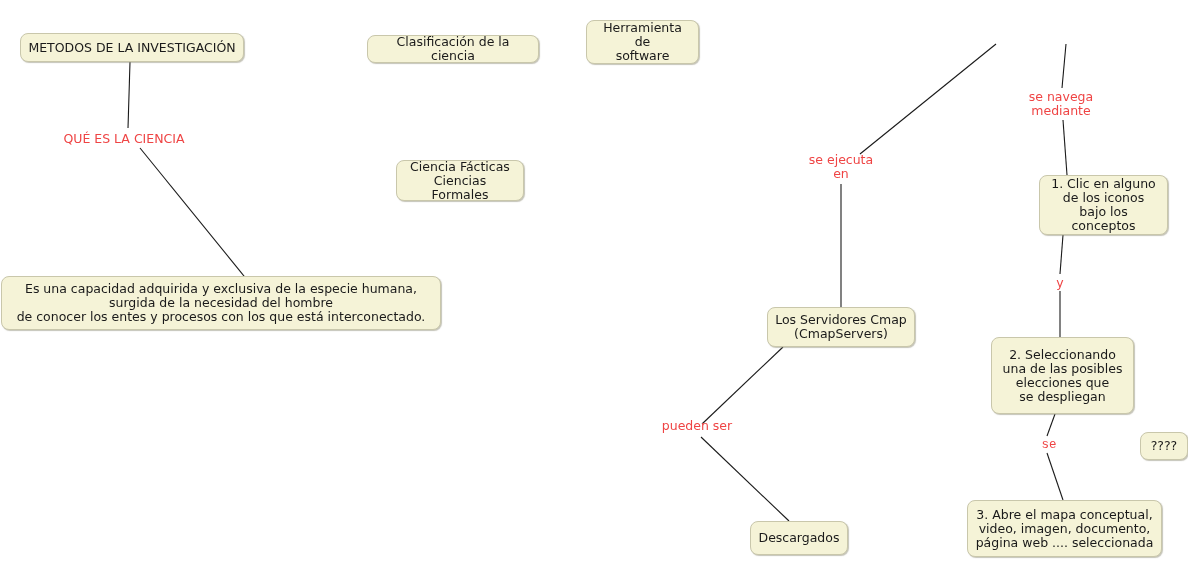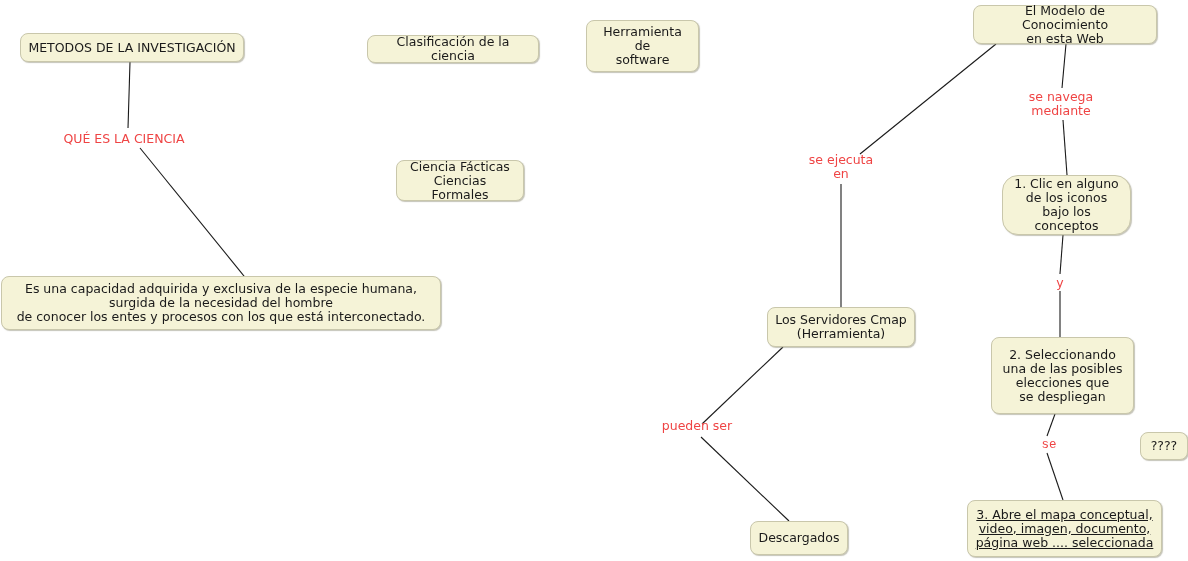--- a/index.html
+++ b/index.html
@@ -47,30 +47,30 @@
     line-height: 14px;
     text-align: center;
     white-space: pre-line;
     background: transparent;
     display: flex;
     align-items: center;
     justify-content: center;
   }
   .n-metodos      { left: 20px;   top: 33px;  width: 224px; height: 29px; }
   .n-clasif       { left: 367px;  top: 35px;  width: 172px; height: 28px; }
-  .n-herramienta  { left: 586px;  top: 20px;  width: 113px; height: 52px; }
+  .n-herramienta  { left: 586px;  top: 20px;  width: 113px; height: 44px; }
   .n-modelo       { left: 973px;  top: 5px;   width: 184px; height: 39px; }
   .n-ciencias     { left: 396px;  top: 160px; width: 128px; height: 41px; }
-  .n-paso1        { left: 1002px; top: 175px; width: 129px; height: 60px; border-radius: 16px; }
+  .n-paso1        { left: 1039px; top: 175px; width: 129px; height: 60px; }
   .n-definicion   { left: 1px;    top: 276px; width: 440px; height: 54px; }
   .n-cmapservers  { left: 767px;  top: 307px; width: 148px; height: 40px; }
   .n-paso2        { left: 991px;  top: 337px; width: 143px; height: 77px; }
   .n-interrog     { left: 1140px; top: 432px; width: 48px; height: 28px; }
   .n-descargados  { left: 750px;  top: 521px; width: 98px; height: 34px; }
-  .n-paso3        { left: 967px;  top: 500px; width: 195px; height: 57px; text-decoration: underline; }
+  .n-paso3        { left: 967px;  top: 500px; width: 195px; height: 57px; }
 
   .l-quees        { left: 48px;   top: 131px; width: 152px; height: 16px; }
   .l-seejecuta    { left: 796px;  top: 152px; width: 90px;  height: 30px; }
   .l-senavega     { left: 1013px; top: 89px;  width: 96px;  height: 30px; }
   .l-y            { left: 1044px; top: 275px; width: 32px;  height: 16px; }
   .l-puedenser    { left: 654px;  top: 418px; width: 86px;  height: 16px; }
   .l-se           { left: 1033px; top: 437px; width: 32px;  height: 16px; font-family: Liberation Mono, monospace; }
 </style>
 </head>
 <body>
@@ -99,35 +99,33 @@
     </g>
   </svg>
 
   <div class="node n-clasif">Clasificación de la ciencia</div>
 
   <div class="node n-metodos">METODOS DE LA INVESTIGACIÓN</div>
 
   <div class="node n-herramienta">Herramienta de
 software</div>
 
-  <div class="node n-modelo">El Modelo de Conocimiento
-en esta Web</div>
 
   <div class="node n-ciencias">Ciencia Fácticas
 Ciencias Formales</div>
 
   <div class="node n-paso1">1. Clic en alguno
 de los iconos
 bajo los conceptos</div>
 
   <div class="node n-definicion">Es una capacidad adquirida y exclusiva de la especie humana, surgida de la necesidad del hombre
 de conocer los entes y procesos con los que está interconectado.</div>
 
   <div class="node n-cmapservers">Los Servidores Cmap
-(Herramienta)</div>
+(CmapServers)</div>
 
   <div class="node n-paso2">2. Seleccionando
 una de las posibles
 elecciones que
 se despliegan</div>
 
   <div class="node n-interrog">????</div>
 
   <div class="node n-descargados">Descargados</div>
 

